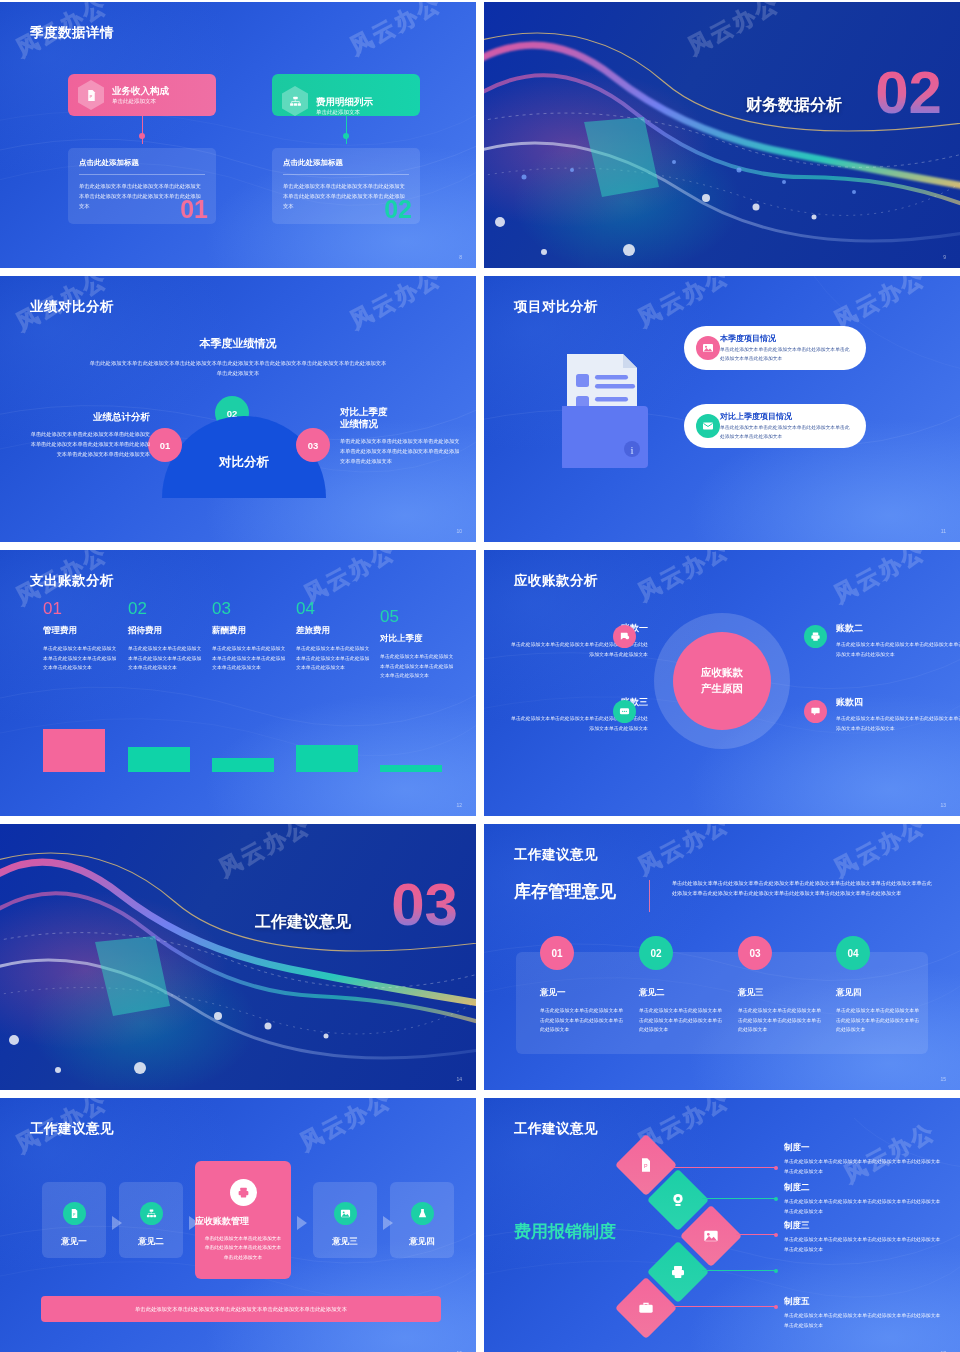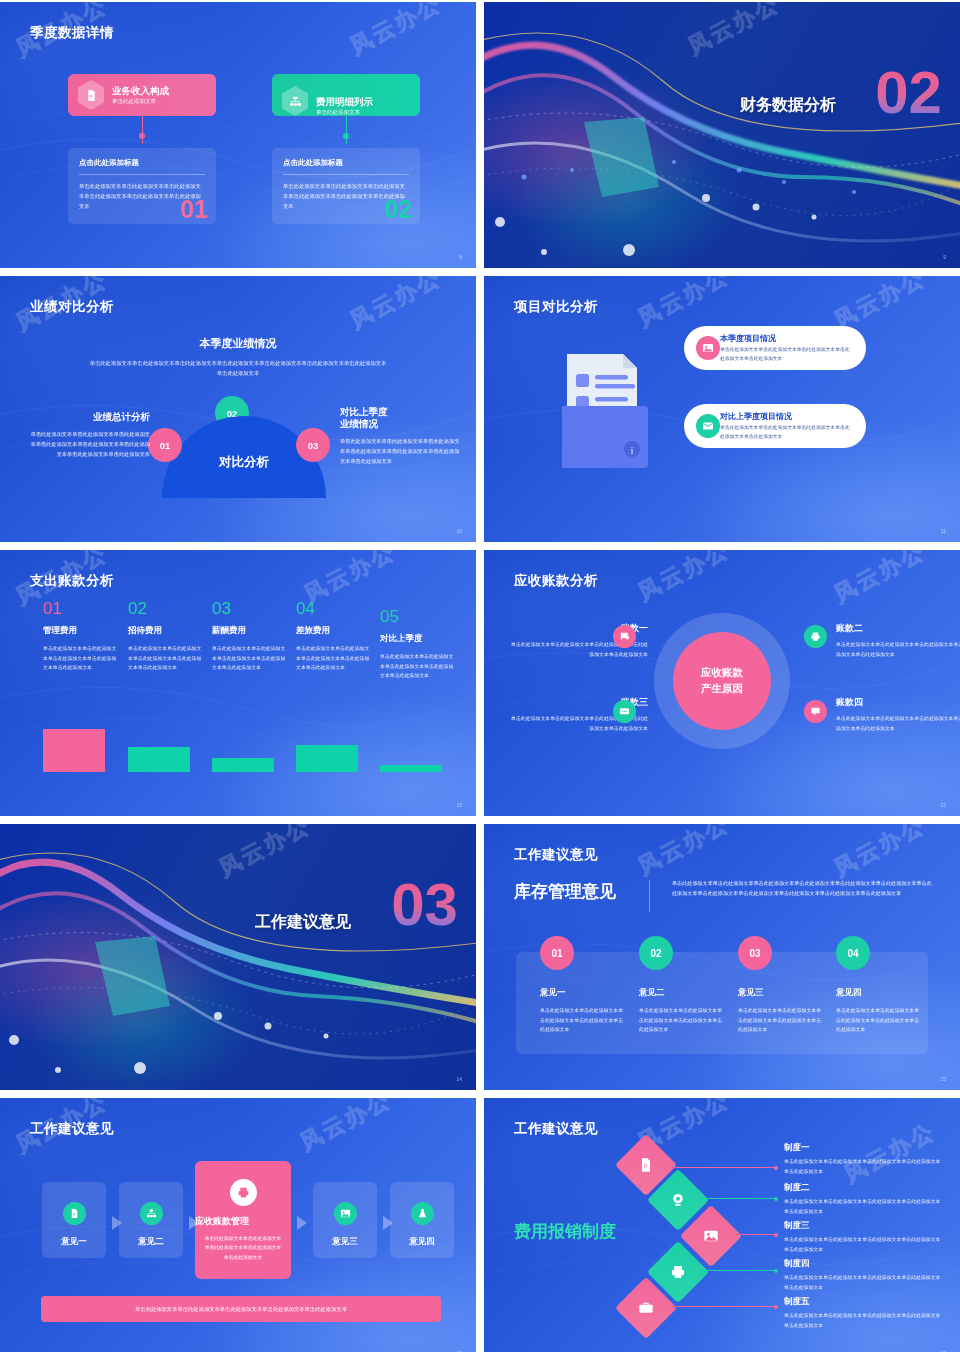--- a/index.html
+++ b/index.html
@@ -295,21 +295,21 @@
       <g fill="#79a6ff" opacity=".75">
         <circle cx="40" cy="175" r="2.5"></circle>
           <circle cx="88" cy="168" r="2"></circle>
           <circle cx="190" cy="160" r="2"></circle>
         <circle cx="255" cy="168" r="2.5"></circle>
           <circle cx="300" cy="180" r="2"></circle>
           <circle cx="370" cy="190" r="2"></circle>
       </g>
     </svg>
     <div class="wm wm-b">风云办公</div>
-    <div class="cover-title" style="left:256px; top:93px;">财务数据分析</div>
+    <div class="cover-title" style="left:262px; top:93px;">财务数据分析</div>
     <div class="cover-num" style="right:18px; top:66px;">02</div>
     <div class="pg">9</div>
   </div>
 
   <div class="slide bg-blue">
     <svg class="wave-lines" viewBox="0 0 476 266" preserveAspectRatio="none">
       <path d="M-10 140 Q110 115 240 150 T486 130" stroke="rgba(255,255,255,.18)" fill="none"></path>
       <path d="M-10 175 Q140 140 270 180 T486 160" stroke="rgba(255,255,255,.12)" fill="none"></path>
     </svg>
     <div class="wm wm-a">风云办公</div>
@@ -717,24 +717,20 @@
       <p>单击此处添加文本单击此处添加文本单击此处添加文本单击此处添加文本单击此处添加文本</p>
     </div>
     <div class="s17-item" style="top:84px;">
       <h4>制度二</h4>
       <p>单击此处添加文本单击此处添加文本单击此处添加文本单击此处添加文本单击此处添加文本</p>
     </div>
     <div class="s17-item" style="top:122px;">
       <h4>制度三</h4>
       <p>单击此处添加文本单击此处添加文本单击此处添加文本单击此处添加文本单击此处添加文本</p>
     </div>
-    <div class="s17-item" style="top:160px;">
-      <h4>制度四</h4>
-      <p>单击此处添加文本单击此处添加文本单击此处添加文本单击此处添加文本单击此处添加文本</p>
-    </div>
     <div class="s17-item" style="top:198px;">
       <h4>制度五</h4>
       <p>单击此处添加文本单击此处添加文本单击此处添加文本单击此处添加文本单击此处添加文本</p>
     </div>
     <div class="pg">17</div>
   </div>
 
 </div>
 
 </body></html>

